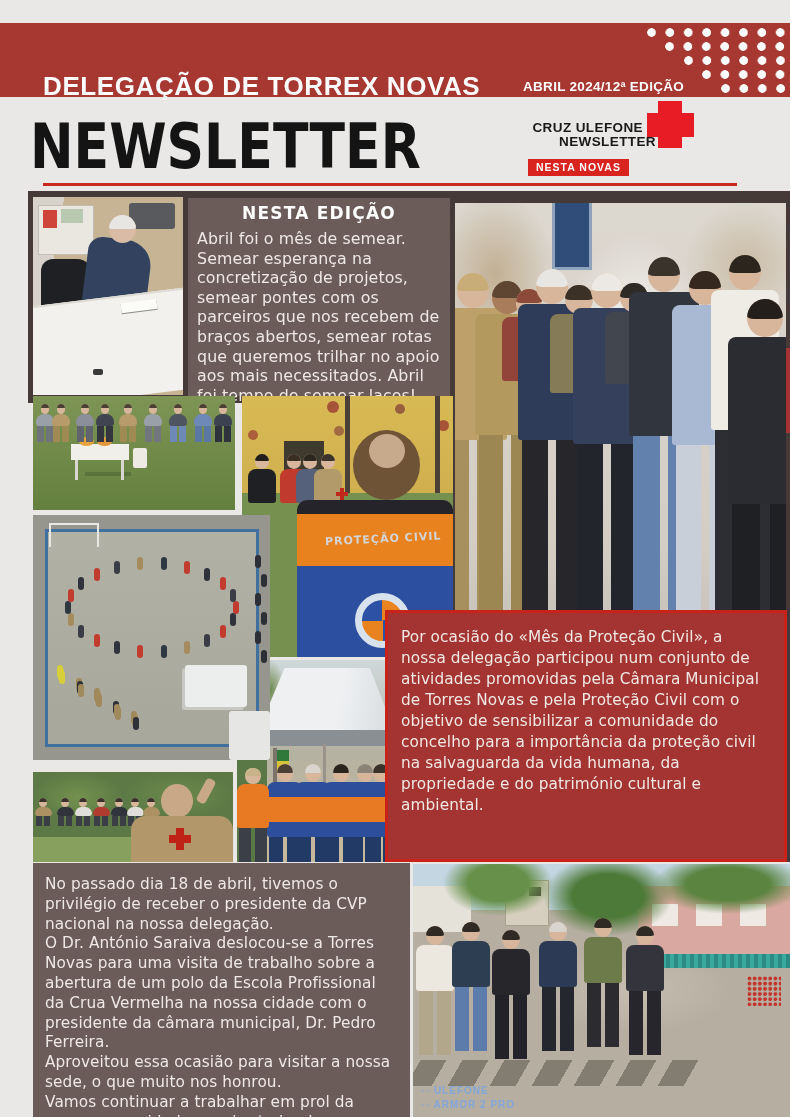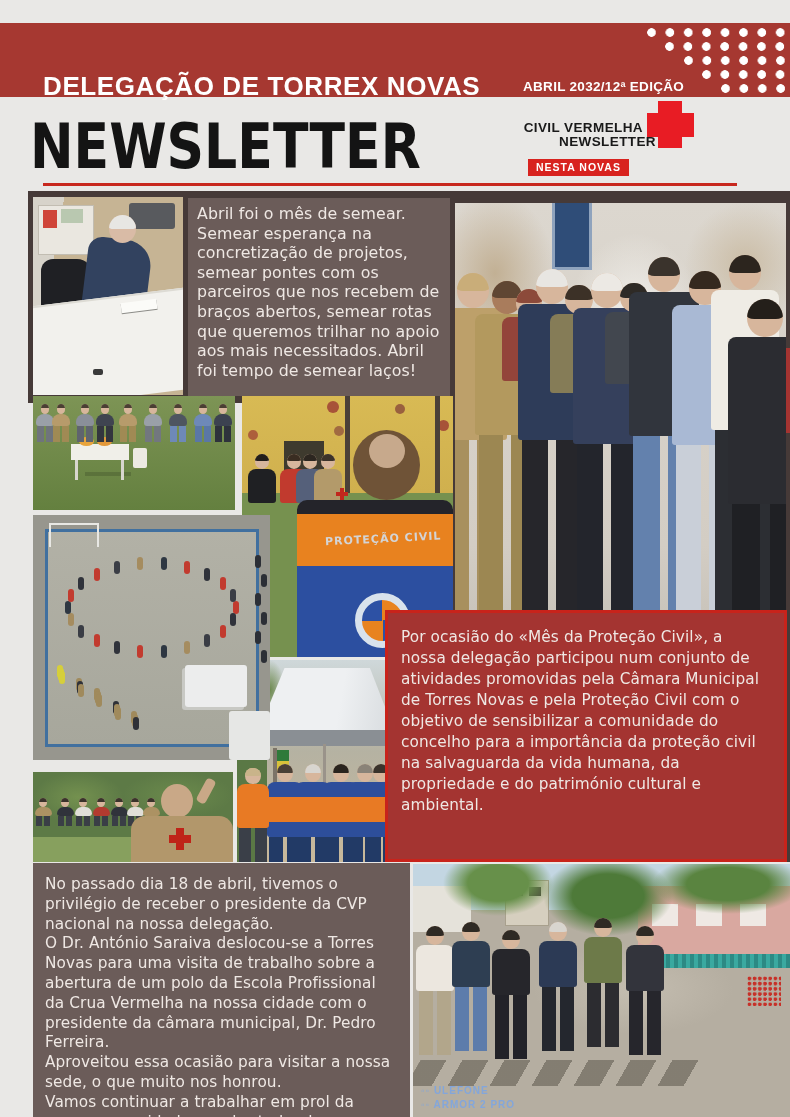--- a/index.html
+++ b/index.html
@@ -18,35 +18,35 @@
   .reddots{background-image:radial-gradient(circle at 2.4px 2.4px,#c73028 1.7px,rgba(0,0,0,0) 2.1px);
            background-size:5.2px 5.2px;}
 </style>
 </head>
 <body>
 
 <div id="page">
 
   <div class="abs" style="left:0;top:23px;width:790px;height:74px;background:#a63831;">
     <div class="abs" style="left:43px;top:48px;font-size:26px;font-weight:900;color:#fff;letter-spacing:.6px;">DELEGAÇÃO DE TORREX NOVAS</div>
-    <div class="abs" style="left:523px;top:56px;font-size:13.5px;font-weight:900;color:#fff;letter-spacing:.3px;">ABRIL 2032/12ª EDIÇÃO</div>
+    <div class="abs" style="left:523px;top:56px;font-size:13.5px;font-weight:900;color:#fff;letter-spacing:.3px;">ABRIL 2024/12ª EDIÇÃO</div>
     <div>
       <div class="dotrow" style="top:5px;right:2px;width:141px;"></div>
       <div class="dotrow" style="top:19px;right:2px;width:123px;"></div>
       <div class="dotrow" style="top:33px;right:2px;width:104px;"></div>
       <div class="dotrow" style="top:47px;right:2px;width:86px;"></div>
       <div class="dotrow" style="top:61px;right:2px;width:67px;"></div>
     </div>
   </div>
 
   <div class="abs" style="left:30px;top:110px;font-size:62px;font-weight:900;color:#141414;
               font-family:'DejaVu Sans',sans-serif;transform:scaleX(.84);transform-origin:left;letter-spacing:0;">NEWSLETTER</div>
 
   <div>
-    <div class="abs" style="right:147px;top:120px;font-size:13.5px;font-weight:900;color:#191919;letter-spacing:.4px;">CIVIL VERMELHA</div>
+    <div class="abs" style="right:147px;top:120px;font-size:13.5px;font-weight:900;color:#191919;letter-spacing:.4px;">CRUZ ULEFONE</div>
     <div class="abs" style="right:134px;top:134px;font-size:13.5px;font-weight:900;color:#191919;letter-spacing:.4px;">NEWSLETTER</div>
     <div class="abs" style="left:647px;top:101px;width:47px;height:47px;">
       <div class="abs" style="left:11px;top:0;width:24px;height:47px;background:#e81c24;"></div>
       <div class="abs" style="left:0;top:12px;width:47px;height:24px;background:#e81c24;"></div>
     </div>
     <div class="abs" style="left:528px;top:159px;background:#d8231f;color:#fff;font-size:10.5px;font-weight:900;
                 letter-spacing:1px;padding:2px 8px 3px 8px;">NESTA NOVAS</div>
   </div>
 
   <div class="abs" style="left:43px;top:183px;width:694px;height:3px;background:#c8281e;"></div>
@@ -64,20 +64,22 @@
     <div class="abs" style="left:52px;top:42px;width:64px;height:76px;background:#32425f;border-radius:14px 26px 4px 4px;transform:rotate(7deg);"></div>
     <div class="abs" style="left:76px;top:18px;width:27px;height:28px;border-radius:50%;background:#d9bba6;overflow:hidden;">
       <div style="position:absolute;top:-1px;left:-1px;right:-1px;height:52%;background:#e7e6e3;border-radius:50% 50% 20% 20%;"></div>
     </div>
     <div class="abs" style="left:-6px;top:110px;width:170px;height:100px;background:#f2f1ed;transform:skewY(-7deg);transform-origin:left;border-top:2px solid #dddbd4;"></div>
     <div class="abs" style="left:88px;top:104px;width:36px;height:10px;background:#fbfbf8;transform:rotate(-7deg);box-shadow:0 1px 0 #8c8c88;"></div>
     <div class="abs" style="left:60px;top:172px;width:10px;height:6px;background:#3a3a3a;border-radius:2px;"></div>
   </div>
 
   <div class="abs" style="left:188px;top:198px;width:262px;height:198px;background:#6b5c59;">
+    <div style="text-align:center;margin-top:5px;color:#fff;font-size:17px;font-weight:900;letter-spacing:1.2px;
+                font-family:'DejaVu Sans',sans-serif;">NESTA EDIÇÃO</div>
     <div class="blocktext" style="margin:6px 8px 0 9px;font-size:15.8px;line-height:19.6px;">Abril foi o mês de semear. Semear esperança na concretização de projetos, semear pontes com os parceiros que nos recebem de braços abertos, semear rotas que queremos trilhar no apoio aos mais necessitados. Abril foi tempo de semear laços!</div>
   </div>
 
   <div class="photo" id="photo-biggroup" style="left:455px;top:203px;width:331px;height:622px;">
     <div class="abs" style="inset:0;background:linear-gradient(#dcd7cf,#d3cdc4 55%,#c8c3ba 68%);"></div>
     <div class="abs" style="left:-20px;top:-10px;width:120px;height:160px;background:radial-gradient(closest-side,#c2b094,rgba(0,0,0,0));"></div>
     <div class="abs" style="left:230px;top:0;width:120px;height:120px;background:radial-gradient(closest-side,#cbbda6,rgba(0,0,0,0));"></div>
     <div class="abs" style="left:110px;top:30px;width:140px;height:200px;background:radial-gradient(closest-side,#f6f5f2,rgba(0,0,0,0));"></div>
     <div class="abs" style="left:97px;top:0;width:34px;height:64px;background:#2f4d78;border:3px solid #8fa3bd;border-top:none;"></div>
     <div class="abs" style="left:0;top:408px;width:331px;height:26px;background:#c9c4bb;box-shadow:0 26px 0 #bdb8af, 0 2px 0 #a9a49b inset;"></div>

